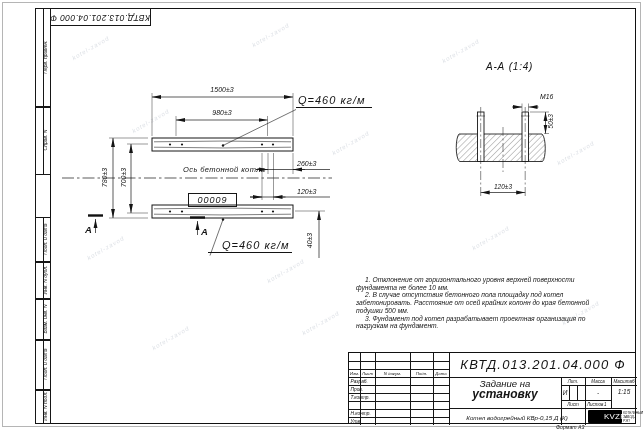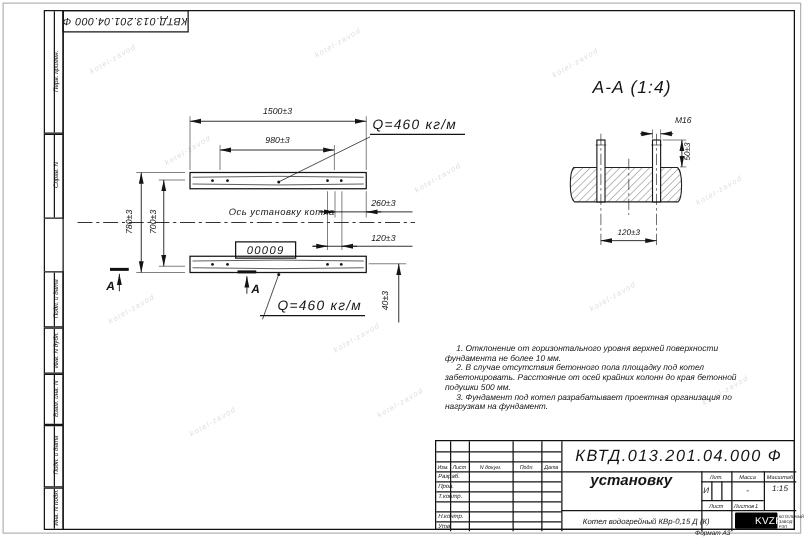--- a/index.html
+++ b/index.html
@@ -195,30 +195,30 @@
         <line x1="480.7" y1="192.5" x2="525.2" y2="192.5" marker-start="url(#arr)" marker-end="url(#arr)"></line>
       </g>
     </g>
   </svg>
 
   <span class="t dim ctr" style="left:200px;top:86px;width:44px;">1500±3</span>
   <span class="t dim ctr" style="left:202px;top:109px;width:40px;">980±3</span>
   <span class="t" style="left:296px;top:95px;font-size:11px;letter-spacing:1px;border-bottom:1px solid #141414;padding:0 6px 1px 2px;">Q=460 кг/м</span>
   <span class="t dim ctr rot90" style="left:84px;top:174px;width:40px;">780±3</span>
   <span class="t dim ctr rot90" style="left:103px;top:174px;width:40px;">700±3</span>
-  <span class="t" style="left:183px;top:166px;font-size:7.5px;letter-spacing:.4px;">Ось установку котла</span>
+  <span class="t" style="left:183px;top:166px;font-size:7.5px;letter-spacing:.4px;">Ось бетонной котла</span>
   <span class="t ctr" style="left:188px;top:193px;width:49px;height:14px;border:1px solid #161616;font-size:9px;line-height:13px;letter-spacing:1px;box-sizing:border-box;">00009</span>
   <span class="t dim" style="left:297px;top:160px;">260±3</span>
   <span class="t dim" style="left:297px;top:188px;">120±3</span>
   <span class="t dim ctr rot90" style="left:294px;top:237px;width:30px;">40±3</span>
   <span class="t" style="left:208px;top:240px;font-size:11px;letter-spacing:1px;border-bottom:1px solid #141414;padding:0 2px 1px 14px;">Q=460 кг/м</span>
   <span class="t" style="left:85px;top:225px;font-size:9.5px;font-weight:bold;">А</span>
   <span class="t" style="left:201px;top:227px;font-size:9.5px;font-weight:bold;">А</span>
 
-  <span class="t" style="left:474px;top:62px;font-size:14px;letter-spacing:.8px;">А-А (1:4)</span>
+  <span class="t" style="left:486px;top:62px;font-size:10px;letter-spacing:.8px;">А-А (1:4)</span>
   <span class="t" style="left:540px;top:94px;font-size:6.8px;">М16</span>
   <span class="t dim ctr rot90" style="left:536px;top:118px;width:30px;font-size:6.5px;">50±3</span>
   <span class="t dim ctr" style="left:489px;top:184px;width:28px;font-size:6.5px;">120±3</span>
 
   <div style="position:absolute;left:356px;top:276px;width:238px;">
     <span class="note-line ind">1. Отклонение от горизонтального уровня верхней поверхности</span>
     <span class="note-line">фундамента не более 10 мм.</span>
     <span class="note-line ind">2. В случае отсутствия бетонного пола площадку под котел</span>
     <span class="note-line">забетонировать. Расстояние от осей крайних колонн до края бетонной</span>
     <span class="note-line">подушки 500 мм.</span>
@@ -259,20 +259,21 @@
 
     <span class="tbl" style="left:1.5px;top:25.5px;">Разраб.</span>
     <span class="tbl" style="left:1.5px;top:33.5px;">Пров.</span>
     <span class="tbl" style="left:1.5px;top:41.5px;">Т.контр.</span>
     <span class="tbl" style="left:1.5px;top:57.5px;">Н.контр.</span>
     <span class="tbl" style="left:1.5px;top:65.5px;">Утв.</span>
 
     <span class="t ctr" style="left:100px;top:5px;width:188px;font-size:13px;letter-spacing:1.2px;">КВТД.013.201.04.000 Ф</span>
 
     <div style="position:absolute;left:100px;top:26px;width:112px;text-align:center;">
+      <span class="t" style="position:static;display:block;font-size:9.5px;line-height:10px;">Задание на</span>
       <span class="t" style="position:static;display:block;font-size:12px;line-height:10px;font-weight:bold;">установку</span>
     </div>
 
     <span class="tbl ctr" style="left:212px;top:25.5px;width:24px;font-size:4.5px;">Лит.</span>
     <span class="tbl ctr" style="left:236px;top:25.5px;width:26px;font-size:4.5px;">Масса</span>
     <span class="tbl ctr" style="left:262px;top:25.5px;width:26px;font-size:4.5px;">Масштаб</span>
     <span class="tbl ctr" style="left:212px;top:36px;width:8px;font-size:6.5px;">И</span>
     <span class="tbl ctr" style="left:236px;top:36px;width:26px;font-size:6.5px;">-</span>
     <span class="tbl ctr" style="left:262px;top:35px;width:26px;font-size:6.5px;">1:15</span>
     <span class="tbl ctr" style="left:212px;top:48.5px;width:24px;font-size:4.5px;">Лист</span>

